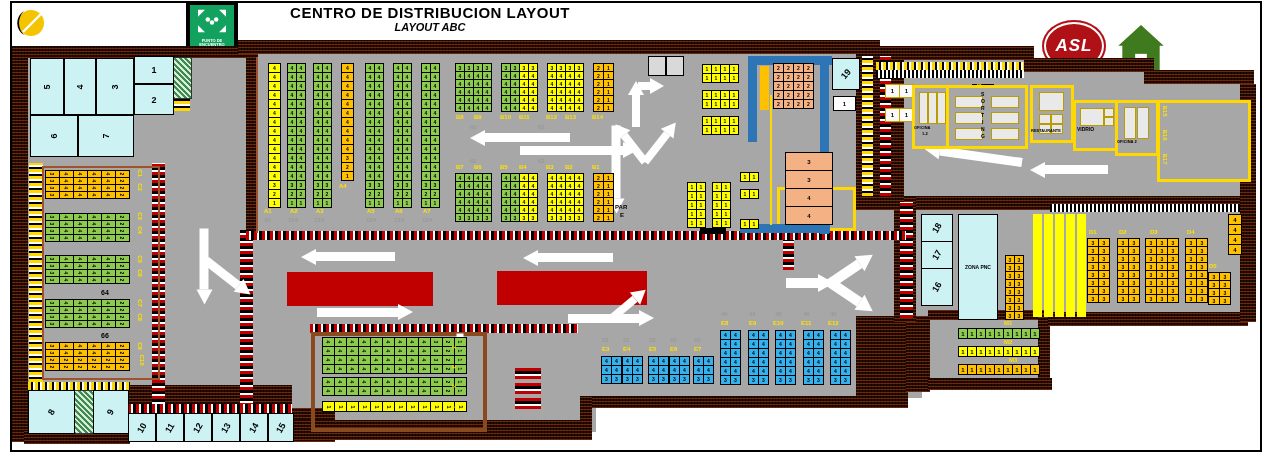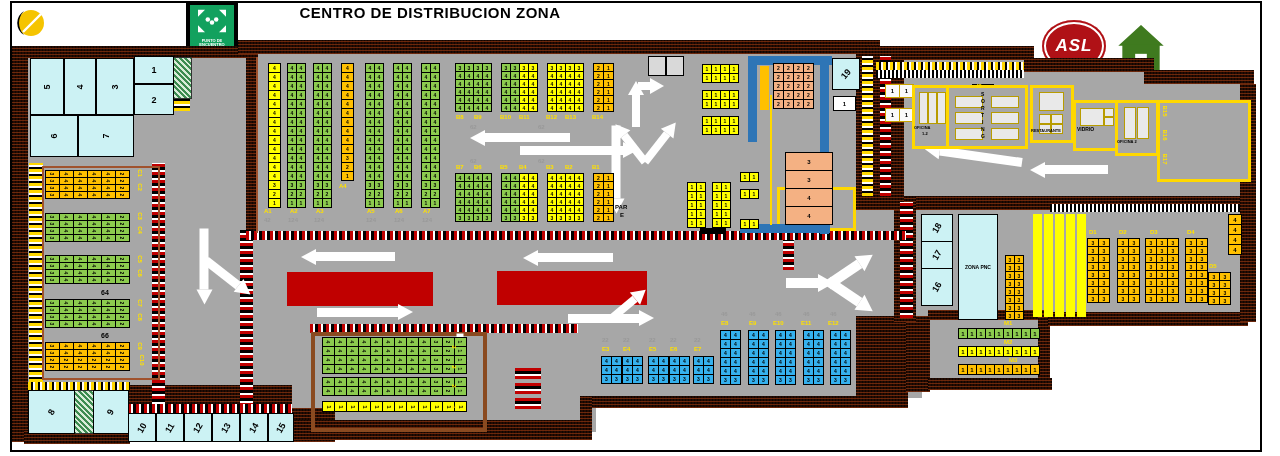--- a/index.html
+++ b/index.html
@@ -53,21 +53,22 @@
     <polygon points="2,18 7,18 2,13" fill="#fff"></polygon>
       <polygon points="22,18 17,18 22,13" fill="#fff"></polygon>
     <circle cx="9" cy="9" r="1.6" fill="#fff"></circle>
       <circle cx="12" cy="11" r="1.6" fill="#fff"></circle>
       <circle cx="15" cy="9" r="1.6" fill="#fff"></circle>
   </svg>
   <div class="stxt">PUNTO DE ENCUENTRO</div>
 </div>
 
 <div class="hdr-title">
-  <div class="t1">CENTRO DE DISTRIBUCION ZONA</div>
+  <div class="t1">CENTRO DE DISTRIBUCION LAYOUT</div>
+  <div class="t2">LAYOUT ABC</div>
 </div>
 
 <div class="asl">
   <span>ASL</span>
 </div>
 
 <svg width="56" height="54" viewBox="0 0 24 23" style="position:absolute;left:1113px;top:21px">
   <polygon points="1,11 12,1 23,11" fill="#3F7A1F" stroke="#fff" stroke-width="1"></polygon>
   <rect x="4" y="10" width="16" height="11" fill="#3F7A1F"></rect>
   <rect x="9.5" y="14" width="5" height="7" fill="#fff"></rect>

